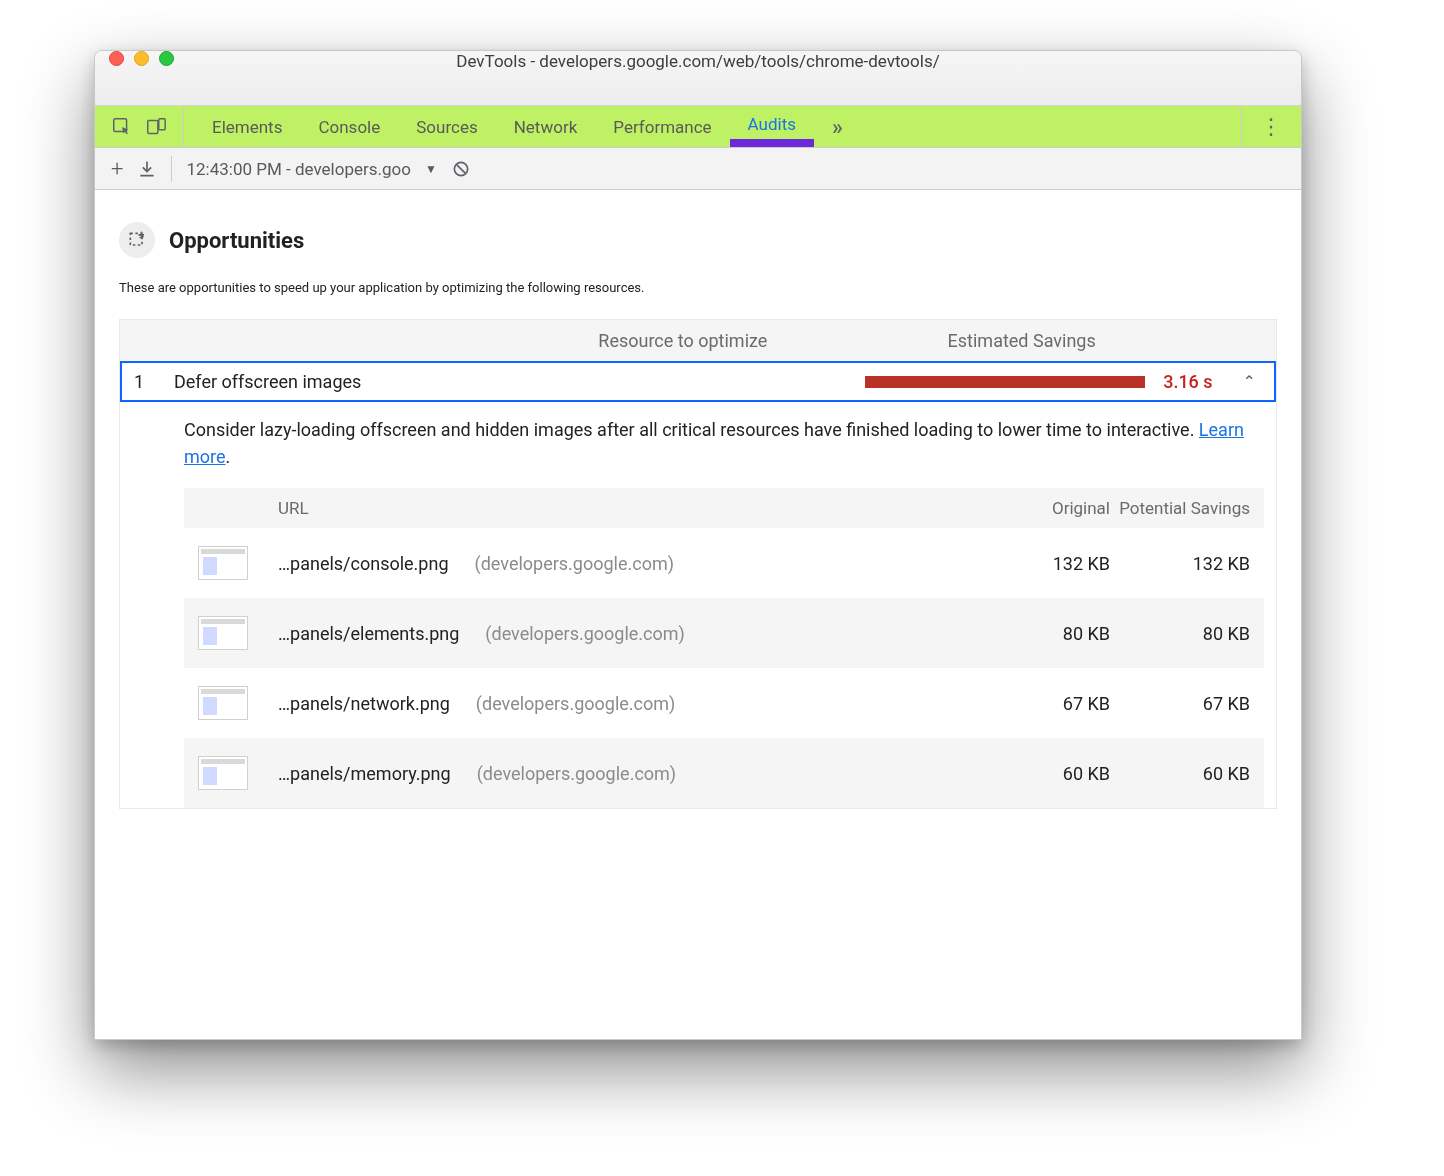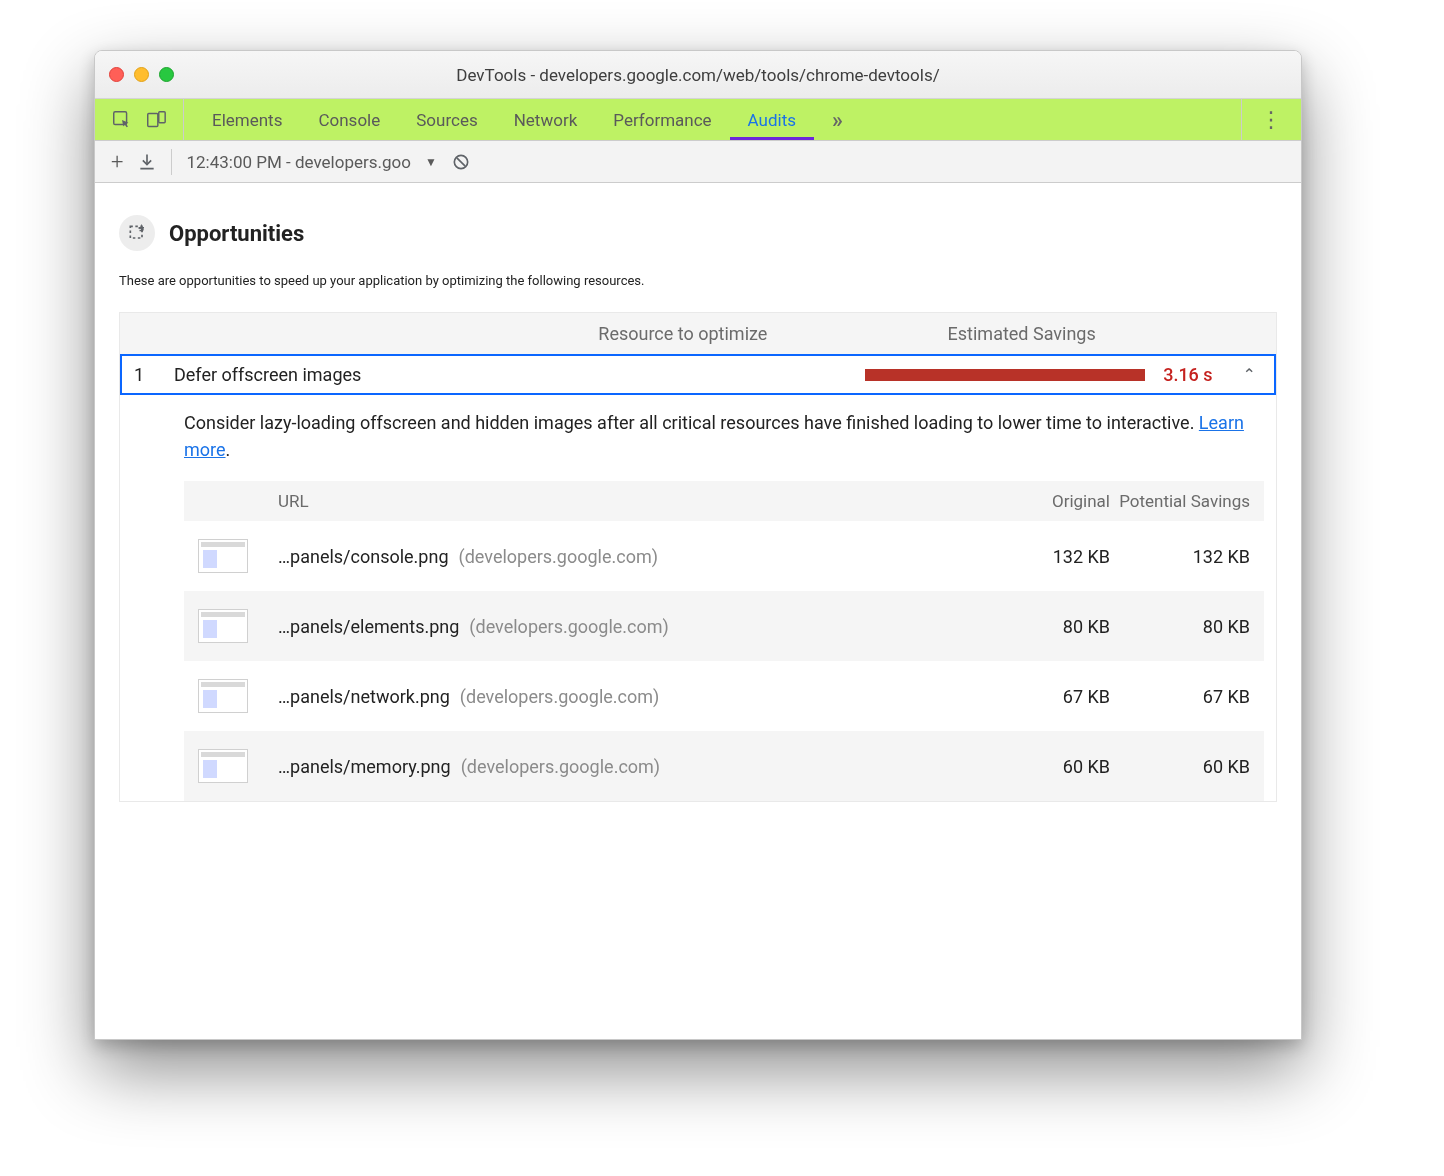--- a/index.html
+++ b/index.html
@@ -19,25 +19,24 @@
     background: #fff;
     border: 1px solid #c8c8c8;
     border-radius: 8px 8px 0 0;
     box-shadow: 0 30px 70px rgba(0,0,0,0.45), 0 6px 16px rgba(0,0,0,0.2);
     overflow: hidden;
     display: flex;
     flex-direction: column;
   }
   
   .titlebar {
-    height: 48px;
+    height: 55px;
     background: linear-gradient(#f6f6f6, #ececec);
     border-bottom: 1px solid #d4d4d4;
     display: flex;
-    align-items: center;
     position: relative;
   }
   .traffic-lights {
     display: flex;
     gap: 10px;
     padding-left: 14px;
   }
   .tl { width: 15px; height: 15px; border-radius: 50%; }
   .tl.red { background: #ff5f57; border: 1px solid #e3413a; }
   .tl.yellow { background: #ffbd2e; border: 1px solid #e2a218; }
@@ -79,21 +78,21 @@
   .tab {
     padding: 0 18px;
     height: 100%;
     display: flex;
     align-items: center;
     cursor: pointer;
     color: #5a5a5a;
   }
   .tab.active {
     color: #1a73e8;
-    border-bottom: 3px solid #6d28d9;
+    border-bottom: 8px solid #6d28d9;
     padding-top: 3px;
   }
   .overflow {
     padding: 0 18px;
     display:flex; align-items:center;
     color:#666;
     font-size:22px;
     font-weight:600;
     cursor:pointer;
   }
@@ -222,21 +221,21 @@
     height:5px;
     background:#d9d9d9;
   }
   .res-row .thumb::after {
     content:"";
     position:absolute;
     left:4px; top:10px;
     width:14px; height:18px;
     background:#d0d9ff;
   }
-  .res-row .url-cell { display:flex; align-items:flex-start; gap:10px; }
+  .res-row .url-cell { display:flex; align-items:flex-start; gap:26px; }
   .res-row .url-path { color:#222; }
   .res-row .url-host { color:#8b8b8b; }
   .res-row .num { text-align:right; color:#222; }
 </style>
 </head>
 <body>
 
 <div class="window">
 
   <div class="titlebar">

